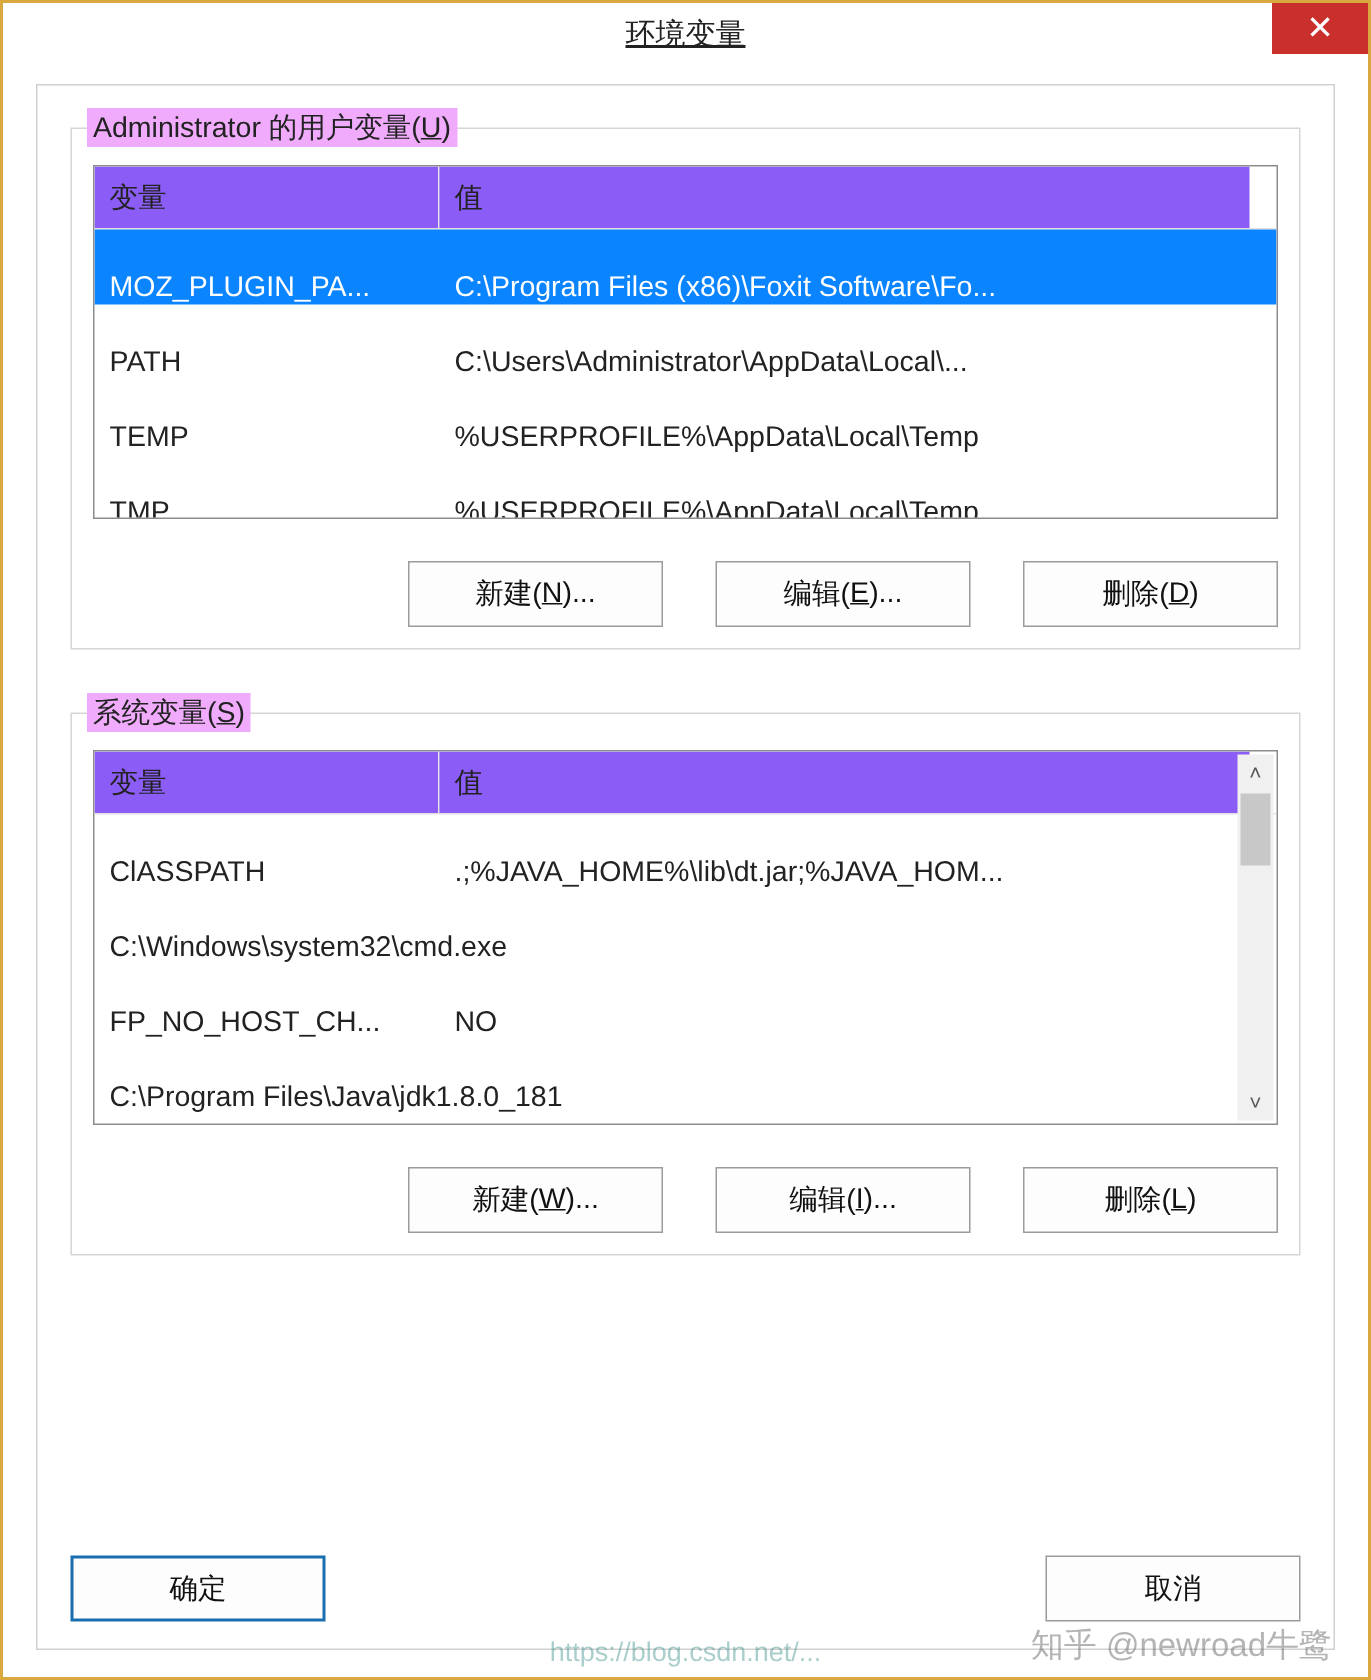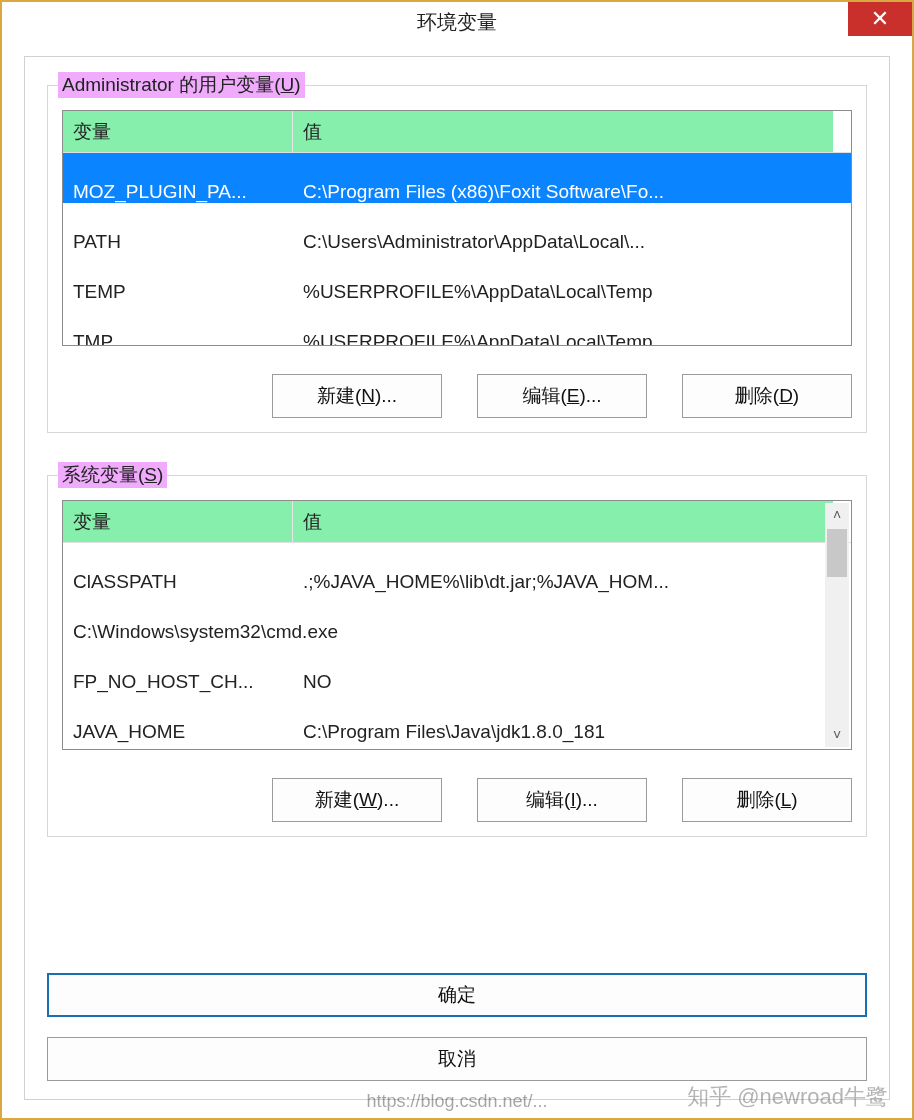--- a/index.html
+++ b/index.html
@@ -25,20 +25,21 @@
     background: #fff;
     display: flex;
     align-items: center;
     justify-content: center;
     position: relative;
     flex: 0 0 auto;
   }
   .titlebar .title {
     font-size: 20px;
     color: #222;
+    text-decoration: underline;
   }
   .close-btn {
     position: absolute;
     right: 0; top: 0;
     width: 64px; height: 34px;
     background: #c9302c;
     color: #fff;
     display: flex;
     align-items: center;
     justify-content: center;
@@ -83,21 +84,21 @@
   .lv-header {
     display: flex;
     height: 42px;
     border-bottom: 1px solid #e0e0e0;
   }
   .lv-header .col {
     flex: 0 0 auto;
     border-right: 1px solid #e6e6e6;
     padding: 8px 10px;
     color: #222;
-    background: #86efac;
+    background: #8b5cf6;
   }
   .col.c1 { width: 230px; }
   .col.c2 { width: 540px; border-right: none; }
   .lv-body {
     position: relative;
   }
   .lv-row {
     display: flex;
     height: 50px;
     align-items: flex-end;
@@ -156,41 +157,40 @@
     font-size: 19px;
     color: #111;
     cursor: default;
   }
   .btn .ul { text-decoration: underline; }
   .dialog-buttons {
     display: flex;
     justify-content: space-between;
     gap: 20px;
     margin-top: auto;
-    flex-direction: column;
   }
   .btn.primary {
     border: 2px solid #1a6fb0;
   }
   .watermark {
     position: absolute;
     bottom: 6px;
     right: 24px;
     font-size: 22px;
     color: #777;
     opacity: 0.55;
     pointer-events: none;
   }
   .watermark2 {
     position: absolute;
     bottom: 6px;
     left: 50%;
     transform: translateX(-50%);
     font-size: 18px;
-    color: #000000;
+    color: #0f766e;
     opacity: 0.35;
     pointer-events: none;
   }
 </style>
 </head>
 <body>
 
 <div class="window">
 
   <div class="titlebar">
@@ -267,21 +267,20 @@
               <div class="cell c2">.;%JAVA_HOME%\lib\dt.jar;%JAVA_HOM...</div>
             </div>
             <div class="lv-row">
               <div class="cell c2">C:\Windows\system32\cmd.exe</div>
             </div>
             <div class="lv-row">
               <div class="cell c1">FP_NO_HOST_CH...</div>
               <div class="cell c2">NO</div>
             </div>
             <div class="lv-row">
-              <div class="cell c1">JAVA_HOME</div>
               <div class="cell c2">C:\Program Files\Java\jdk1.8.0_181</div>
             </div>
             <div class="lv-row">
               <div class="cell c1">NUMBER_OF_PR...</div>
               <div class="cell c2">4</div>
             </div>
           </div>
         <div class="scrollbar-v">
           <div class="arrow">˄</div>
           <div class="thumb"></div>

